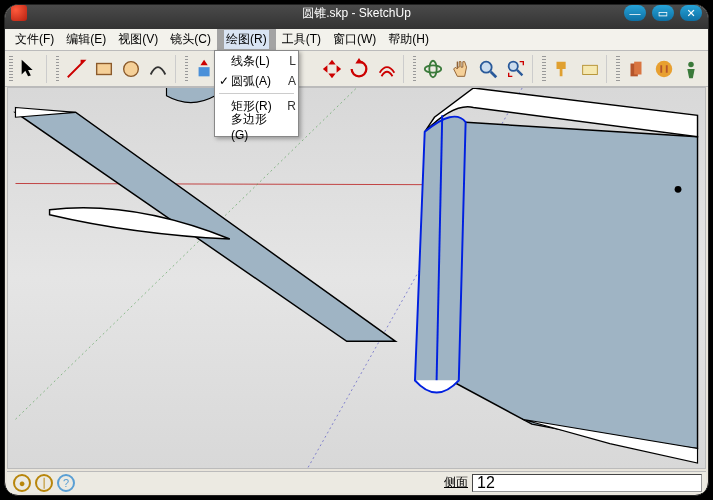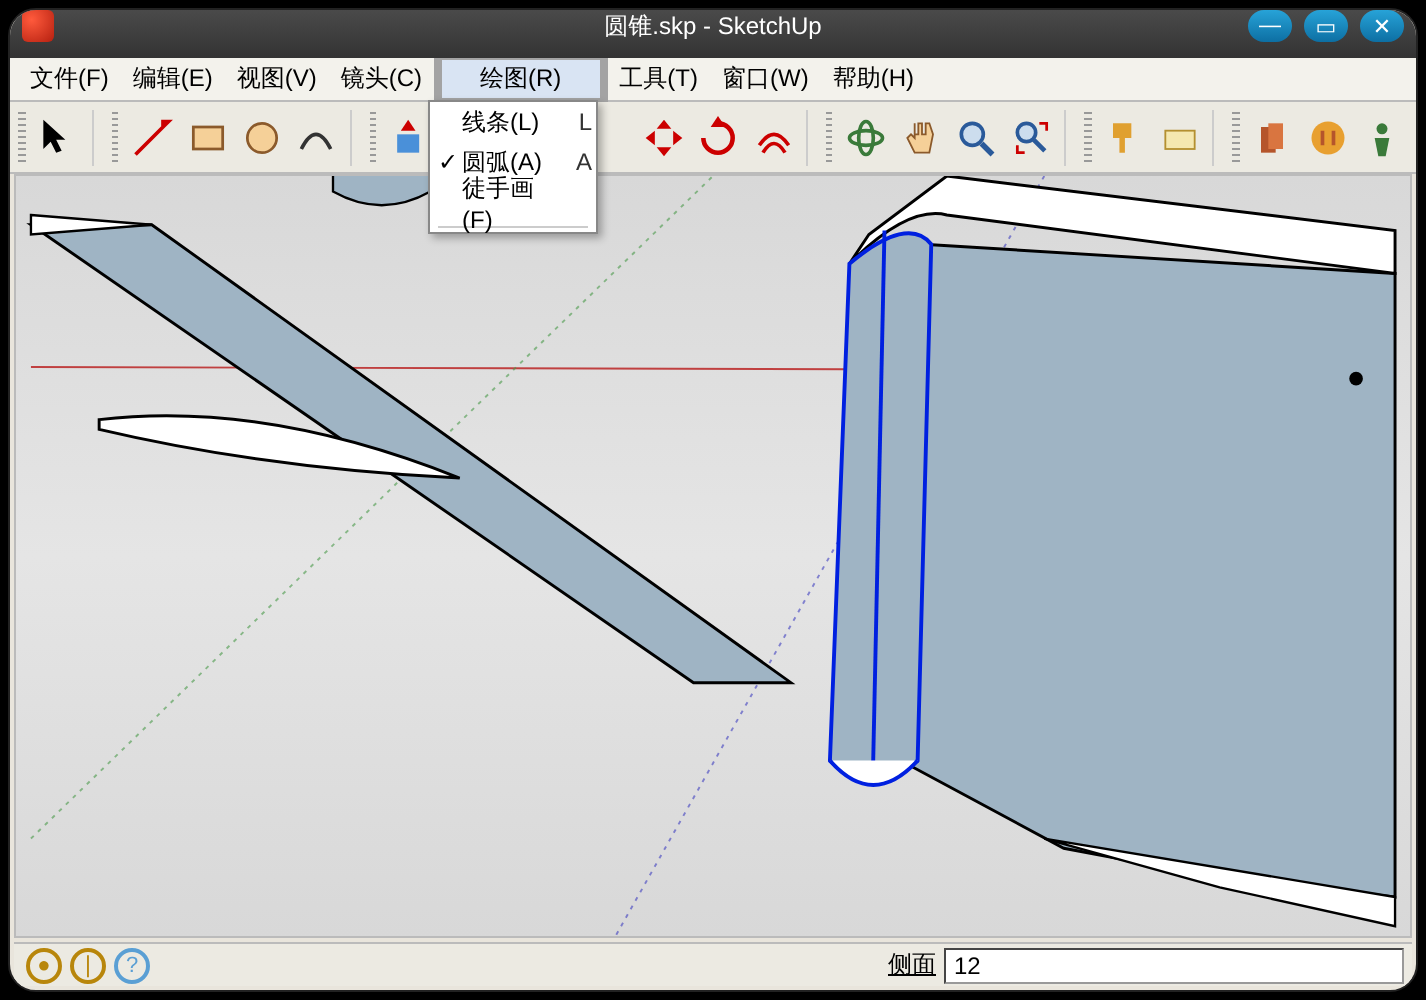--- a/index.html
+++ b/index.html
@@ -8,40 +8,40 @@
 .titlebar { height: 24px; background: linear-gradient(#4a4a4a,#333); display: flex; align-items: flex-start; color: #fff; font-size: 12px; position: relative; }
 .titlebar .su-logo { width: 16px; height: 16px; margin: 0 6px; border-radius: 3px; background: radial-gradient(circle at 30% 30%, #ff5a3c, #b52010); }
 .titlebar .title { position: absolute; left: 50%; transform: translateX(-50%); }
 .titlebar .tbtns { position: absolute; right: 6px; display: flex; gap: 6px; }
 .tbtn { width: 22px; height: 16px; border-radius: 8px; display: flex; align-items: center; justify-content: center; font-size: 11px; color: #fff; cursor: pointer; }
 .tbtn.min { background: linear-gradient(#27a3d8,#0d6fa3); }
 .tbtn.max { background: linear-gradient(#27a3d8,#0d6fa3); }
 .tbtn.close { background: linear-gradient(#27a3d8,#0d6fa3); }
 .menubar { height: 22px; background: #f3f2ec; border-bottom: 1px solid #bbb; display: flex; align-items: center; font-size: 12px; padding: 0 4px; }
 .menuitem { padding: 18px 6px; cursor: pointer; }
-.menuitem.active { background: #d9e4f3; border: 4px solid #a3a3a3; padding: 1px 19px; }
+.menuitem.active { background: #d9e4f3; border: 7px solid #a3a3a3; padding: 1px 2px; }
 .toolbar { height: 36px; background: #eceae2; border-bottom: 1px solid #bbb; display: flex; align-items: center; padding: 0 4px; gap: 2px; position: relative; }
 .tool { width: 28px; height: 28px; display: flex; align-items: center; justify-content: center; cursor: pointer; border-radius: 3px; }
 .tool svg { width: 22px; height: 22px; }
 .sep { width: 6px; height: 28px; border-left: 1px solid #ccc; margin: 0 2px; }
 .gripper { width: 4px; height: 26px; background: repeating-linear-gradient(#999 0 1px, transparent 1px 3px); margin-right: 2px; }
 .canvas { position: absolute; left: 2px; top: 82px; right: 2px; bottom: 26px; background: linear-gradient(#d8d8d8 0%, #e5e5e5 50%, #d8d8d8 100%); border: 1px solid #bbb; overflow: hidden; }
 .canvas svg { width: 100%; height: 100%; }
 .dropdown { position: absolute; left: 209px; top: 45px; width: 85px; background: #fff; border: 1px solid #888; box-shadow: 2px 2px 4px rgba(0,0,0,0.3); font-size: 12px; z-index: 100; }
 .ditem { display: flex; align-items: center; height: 20px; padding: 0 2px; cursor: pointer; }
 .ditem .chk { width: 14px; text-align: center; }
 .ditem .lbl { flex: 1; }
 .ditem .sc { width: 14px; text-align: right; color: #333; }
 .dsep { height: 1px; background: #ccc; margin: 2px 4px; }
 .statusbar { position: absolute; left: 2px; right: 2px; bottom: 2px; height: 22px; background: #eceae2; border-top: 1px solid #bbb; display: flex; align-items: center; font-size: 12px; }
 .sb-icons { display: flex; gap: 4px; padding: 0 6px; }
 .sb-icon { width: 18px; height: 18px; border-radius: 50%; border: 2px solid #b8860b; display: flex; align-items: center; justify-content: center; font-size: 11px; color: #b8860b; cursor: pointer; }
 .sb-icon.q { border-color: #5a9fd4; color: #5a9fd4; }
 .sb-label { margin-left: auto; padding-right: 4px; text-decoration: underline; }
-.sb-input { width: 230px; height: 18px; border: 1px inset #999; background: #fff; padding: 0 4px; font-size: 12px; margin-right: 4px; }
+.sb-input { width: 230px; height: 18px; border: 1px inset #999; background: #fff; padding: 0 4px; font-size: 16px; margin-right: 4px; }
 </style>
 </head>
 <body>
 
 <div class="window">
   <div class="titlebar">
     <div class="su-logo"></div>
     <span class="title">圆锥.skp - SketchUp</span>
     <div class="tbtns">
       <div class="tbtn min">—</div>
@@ -182,26 +182,31 @@
     <div class="ditem">
         <span class="chk"></span>
         <span class="lbl">线条(L)</span>
         <span class="sc">L</span>
       </div>
     <div class="ditem">
         <span class="chk">✓</span>
         <span class="lbl">圆弧(A)</span>
         <span class="sc">A</span>
       </div>
+    <div class="dsep"></div>
     <div class="ditem">
         <span class="chk"></span>
-        <span class="lbl">徒手画(F)</span>
+        <span class="lbl">矩形(R)</span>
+        <span class="sc">R</span>
+      </div>
+    <div class="ditem">
+        <span class="chk"></span>
+        <span class="lbl">多边形(G)</span>
         <span class="sc"></span>
       </div>
-    <div class="dsep"></div>
   </div>
 
   <div class="canvas">
     <svg viewBox="0 0 700 390">
       <line x1="0" y1="98" x2="700" y2="100" stroke="#c04040" stroke-width="1"></line>
       <line x1="0" y1="340" x2="350" y2="0" stroke="#4a9a4a" stroke-width="1" stroke-dasharray="2,3" opacity="0.6"></line>
       <line x1="520" y1="0" x2="300" y2="390" stroke="#4040c0" stroke-width="1" stroke-dasharray="2,3" opacity="0.6"></line>
 
       <path d="M155 0 L155 8 Q 180 22 205 8 L205 0" fill="#9fb4c4" stroke="#000" stroke-width="1.2"></path>
 

